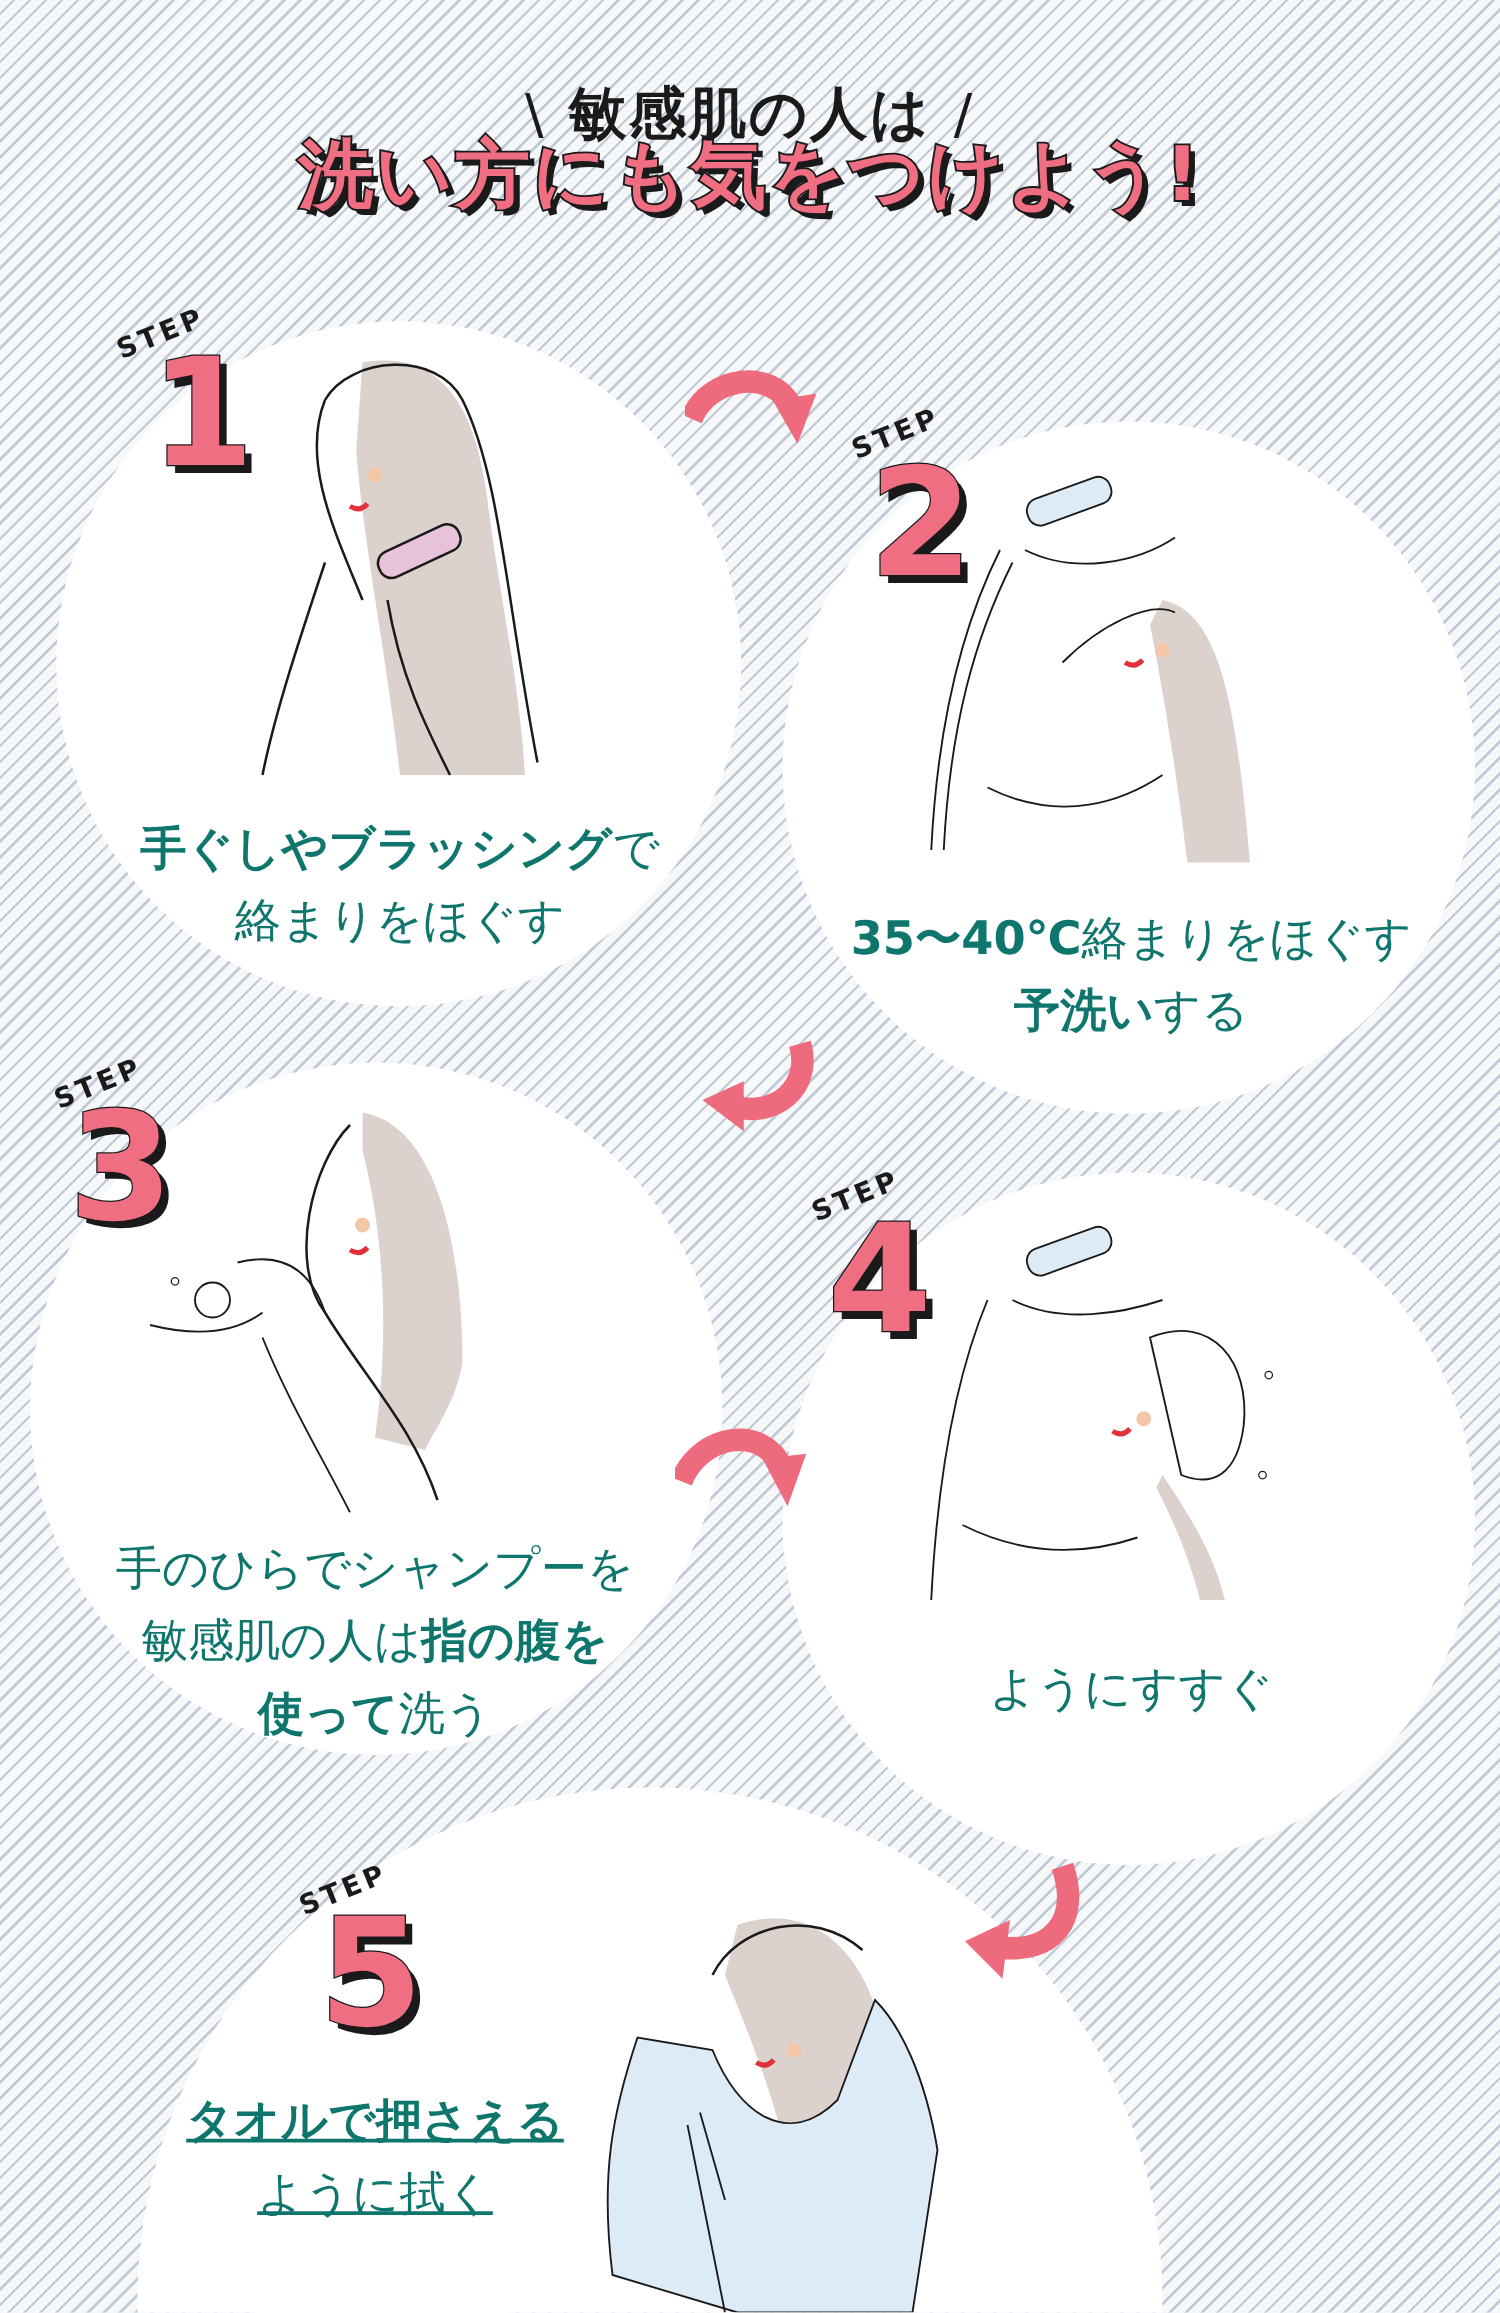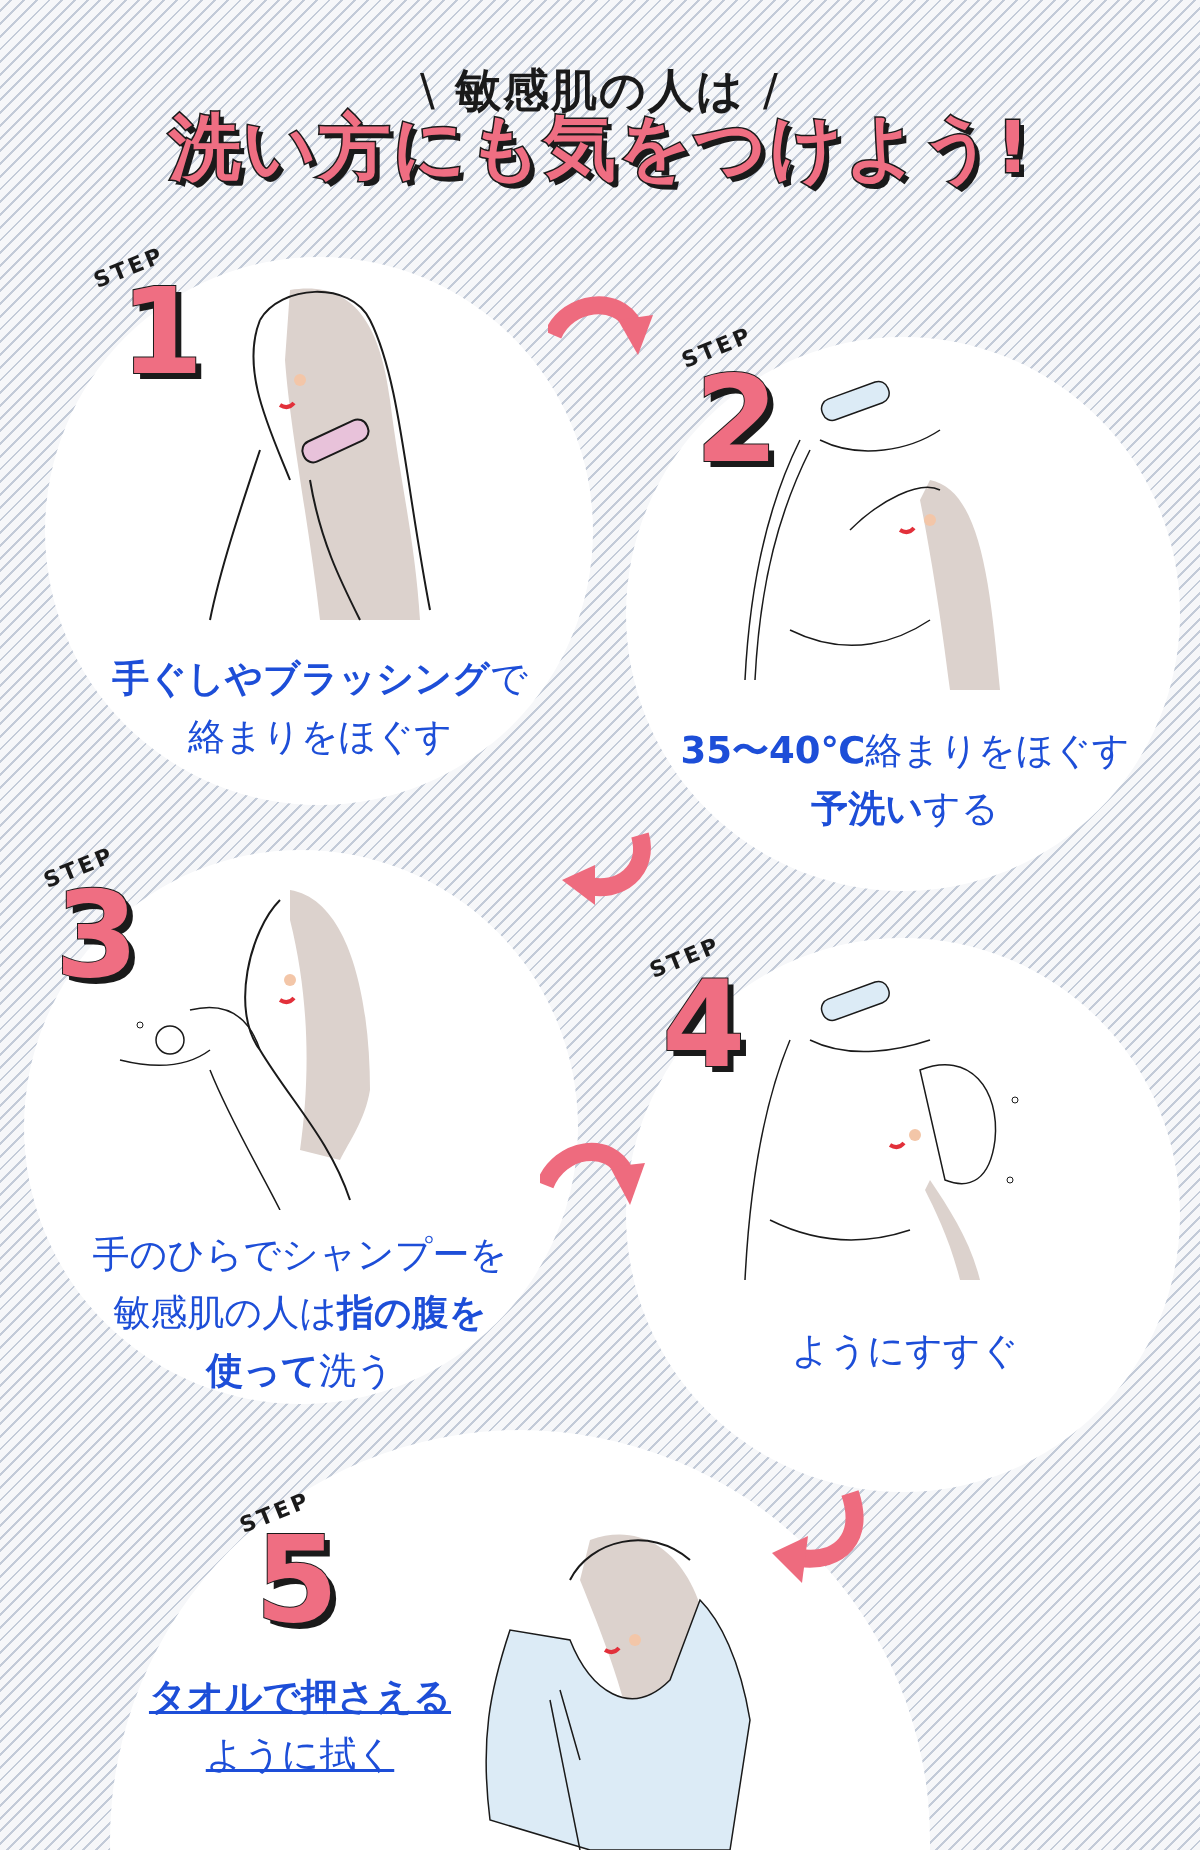--- a/index.html
+++ b/index.html
@@ -5,27 +5,27 @@
   html,body{margin:0;padding:0;}
   body{width:1200px;height:1850px;overflow:hidden;position:relative;
     font-family:"DejaVu Sans","Liberation Sans",sans-serif;
     background-color:#f4f5f8;
     background-image:repeating-linear-gradient(135deg,#f6f7f9 0px,#f6f7f9 7px,#c3cbd8 7px,#c3cbd8 9px);}
   .circle{position:absolute;border-radius:50%;background:#fff;}
   .subtitle{position:absolute;left:0;width:1200px;top:38px;text-align:center;
     font-size:46px;font-weight:bold;color:#1a1a1a;letter-spacing:2px;margin-top:22px;}
   .subtitle .slash{display:inline-block;font-weight:normal;font-size:44px;margin:0 18px;}
   .title{position:absolute;left:0;width:1200px;top:100px;text-align:center;
-    font-size:72px;font-weight:bold;color:#ef6e82;letter-spacing:2px;
+    font-size:60px;font-weight:bold;color:#ef6e82;letter-spacing:2px;
     -webkit-text-stroke:3px #1a1a1a;paint-order:stroke fill;
     text-shadow:5px 5px 0 #1a1a1a;}
   .step-label{position:absolute;font-size:22px;font-weight:bold;color:#1a1a1a;letter-spacing:3px;}
   .step-num{position:absolute;font-size:120px;font-weight:bold;color:#ef6e82;line-height:1;
     -webkit-text-stroke:2px #1a1a1a;paint-order:stroke fill;text-shadow:6px 6px 0 #1a1a1a;}
-  .caption{position:absolute;text-align:center;color:#1d4ed8;font-size:37px;line-height:58px;}
+  .caption{position:absolute;text-align:center;color:#0f766e;font-size:37px;line-height:58px;}
   .caption b{font-weight:bold;}
   .caption .n{font-weight:normal;}
   .arrow{position:absolute;}
   .illus{position:absolute;}
 </style>
 </head>
 <body>
 
 <div class="subtitle">
   <span class="slash">\</span><span>敏感肌の人は</span><span class="slash">/</span>

